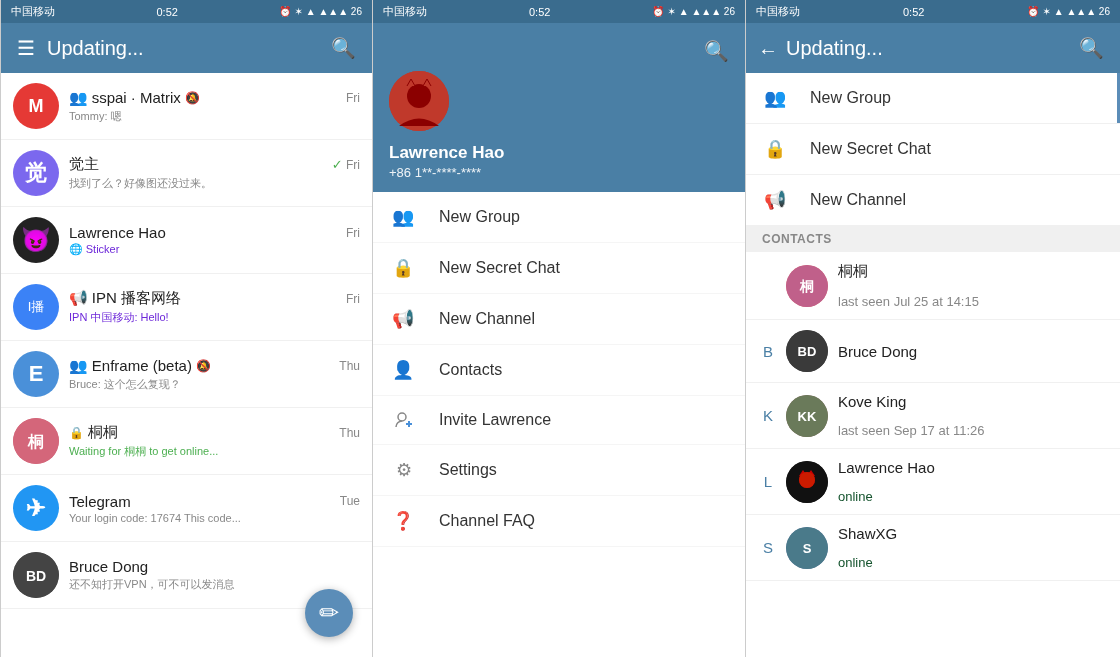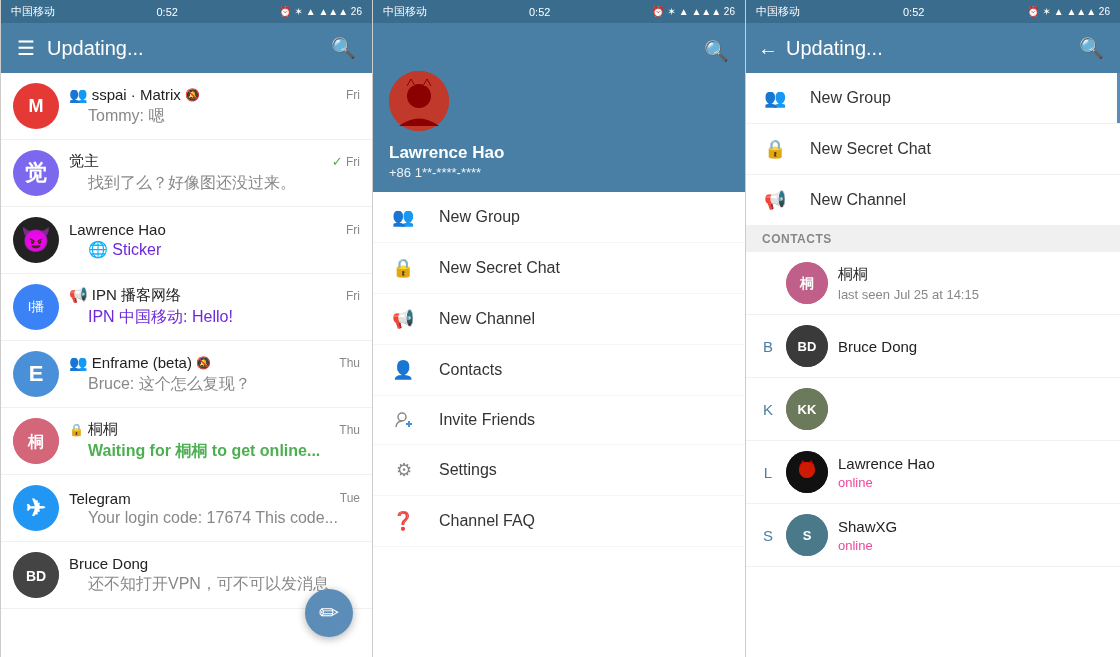--- a/index.html
+++ b/index.html
@@ -105,29 +105,28 @@
       color: #222;
       display: flex;
       align-items: center;
       gap: 4px;
     }
     .chat-time {
       font-size: 12px;
       color: #888;
     }
     .chat-preview {
-      font-size: 16px;
+      font-size: 11px;
       color: #888;
       white-space: nowrap;
       overflow: hidden;
       text-overflow: ellipsis;
       margin-top: 2px;
-      margin-left: 19px;
-    }
-    .chat-preview .green { color: #4caf50; font-weight: bold; }
+    }
+    .chat-preview .green { color: #4caf50; }
     .chat-preview .blue { color: #6d28d9; }
     .check-icon { color: #4caf50; font-size: 13px; }
     .mute-icon { color: #888; font-size: 12px; }
     .lock-icon { color: #4caf50; font-size: 12px; }
 
     
     .fab {
       position: absolute;
       bottom: 20px;
       right: 20px;
@@ -313,23 +312,23 @@
       flex: 1;
     }
     .contact-name {
       font-size: 15px;
       font-weight: 500;
       color: #222;
     }
     .contact-status {
       font-size: 13px;
       color: #888;
-      margin-top: 3px;
-    }
-    .contact-status.online { color: #ec4899; }
+      margin-top: 13px;
+    }
+    .contact-status.online { color: #14532d; }
 
     
     ::-webkit-scrollbar { width: 4px; }
     ::-webkit-scrollbar-thumb { background: #ccc; border-radius: 2px; }
   </style>
 </head>
 <body>
 
 <div class="panel-wrapper">
   <div class="phone-panel" style="width:373px;">
@@ -502,21 +501,21 @@
       <span class="drawer-menu-label">Contacts</span>
     </div>
     <div class="drawer-menu-item">
       <span class="drawer-menu-icon">
         <svg width="20" height="20" viewBox="0 0 20 20" fill="none">
           <circle cx="8" cy="7" r="4" stroke="#888" stroke-width="1.5"></circle>
           <path d="M2 17c0-3.3 2.7-6 6-6" stroke="#888" stroke-width="1.5"></path>
           <path d="M15 11v6M12 14h6" stroke="#4a90d9" stroke-width="2"></path>
         </svg>
       </span>
-      <span class="drawer-menu-label">Invite Friends</span>
+      <span class="drawer-menu-label">Invite Lawrence</span>
     </div>
     <div class="drawer-menu-item">
       <span class="drawer-menu-icon">⚙</span>
       <span class="drawer-menu-label">Settings</span>
     </div>
     <div class="drawer-menu-item">
       <span class="drawer-menu-icon">❓</span>
       <span class="drawer-menu-label">Channel FAQ</span>
     </div>
   </div>
@@ -583,20 +582,24 @@
       </div>
     </div>
 
     <div class="contact-item">
       <span class="contact-letter">K</span>
       <div class="avatar" style="background:#7a6a5a;width:42px;height:42px;font-size:14px;">
         <svg width="42" height="42" viewBox="0 0 42 42">
             <circle cx="21" cy="21" r="21" fill="#6a7a5a"></circle>
             <text x="21" y="26" text-anchor="middle" font-size="13" fill="white">KK</text>
           </svg>
+      </div>
+      <div class="contact-info">
+        <div class="contact-name">Kove King</div>
+        <div class="contact-status">last seen Sep 17 at 11:26</div>
       </div>
     </div>
 
     <div class="contact-item">
       <span class="contact-letter">L</span>
       <div class="avatar" style="background:#222;width:42px;height:42px;font-size:20px;">
         <svg width="42" height="42" viewBox="0 0 42 42">
           <circle cx="21" cy="21" r="21" fill="#111"></circle>
           <circle cx="21" cy="19" r="8" fill="#cc0000"></circle>
           <path d="M13 15 L17 9 L21 15" fill="#cc0000"></path>

